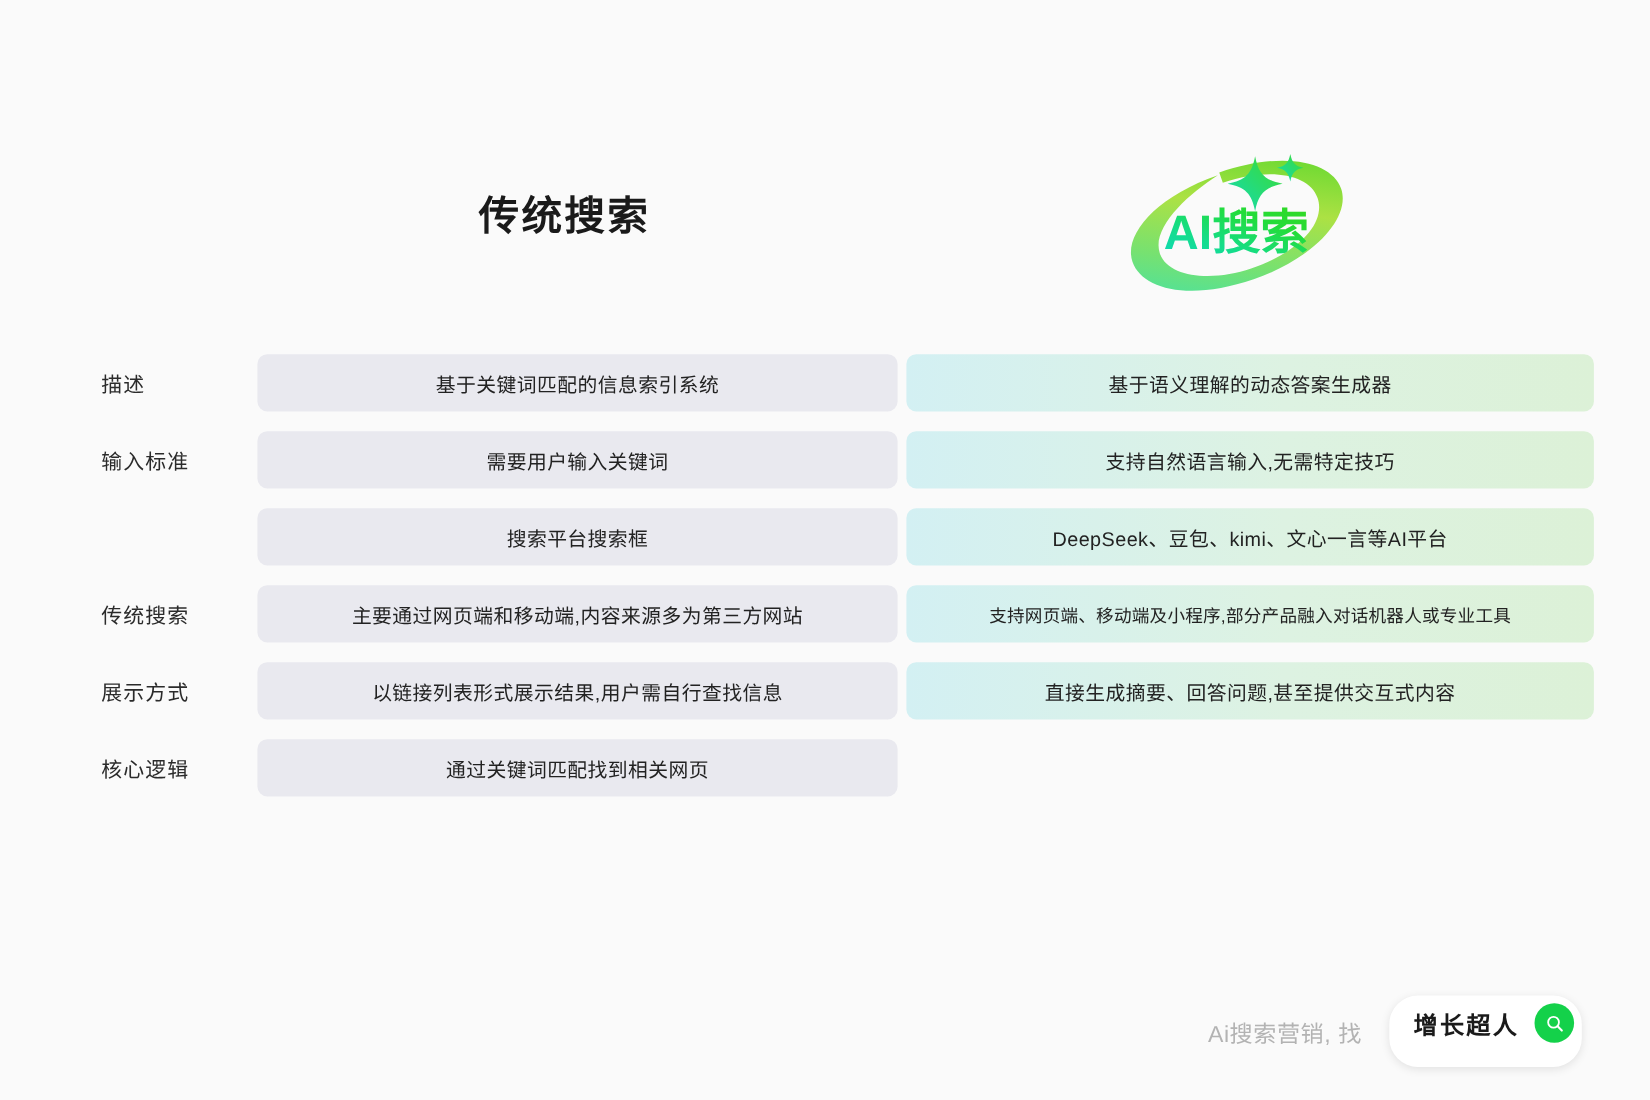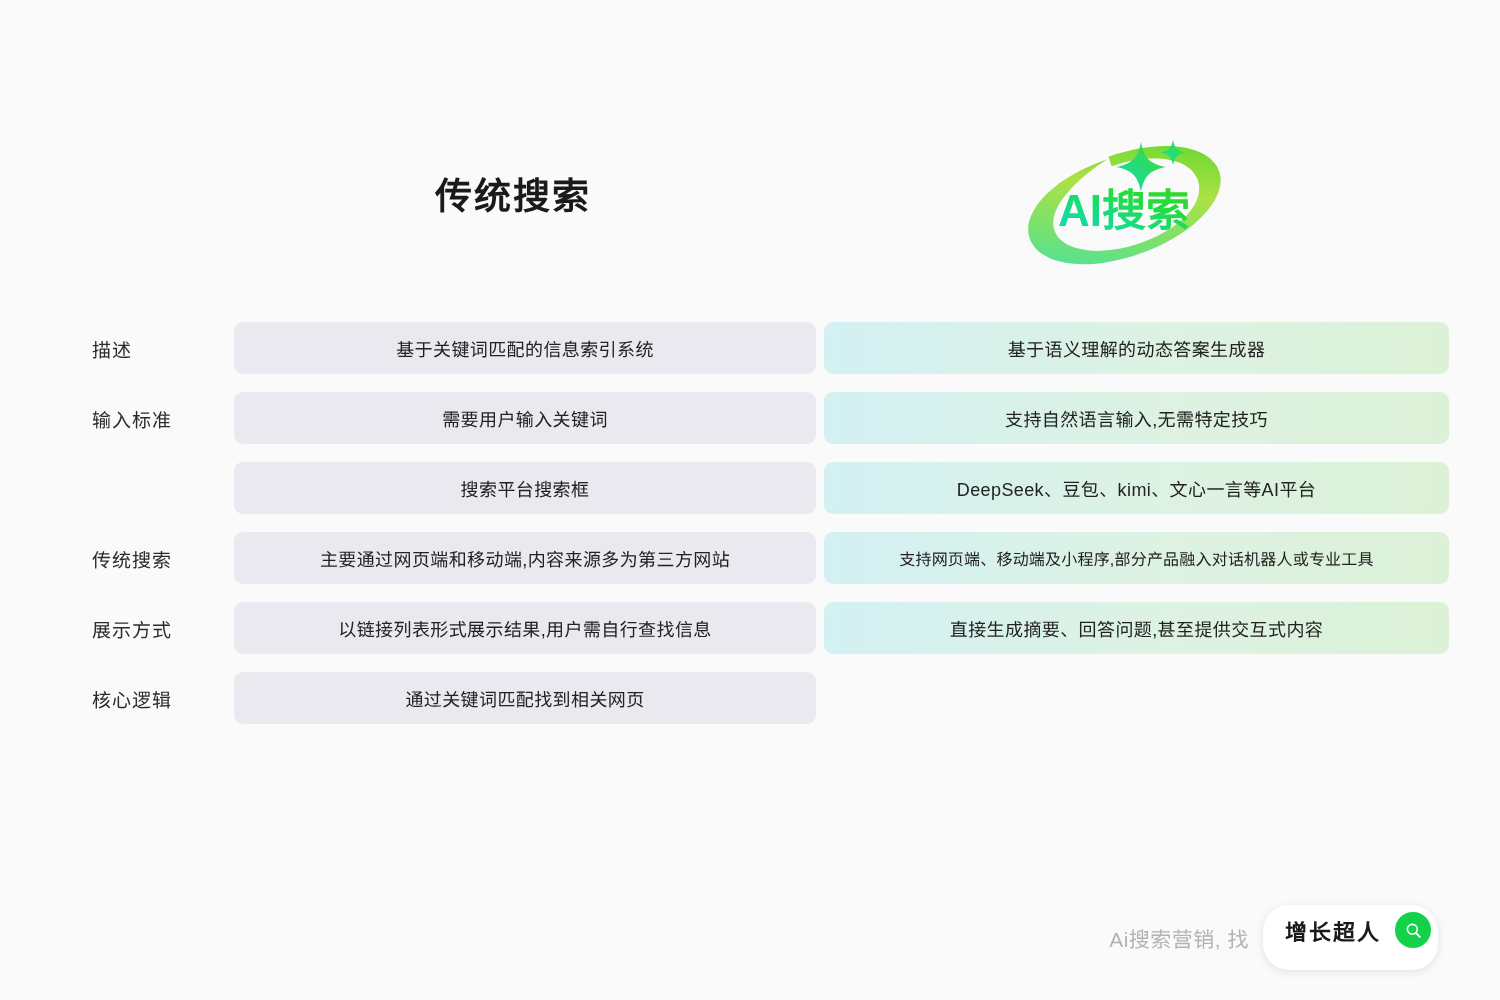--- a/index.html
+++ b/index.html
@@ -134,21 +134,21 @@
     letter-spacing: 0.2px;
   }
 
   
   .footer {
     position: absolute;
     right: 62px;
     bottom: 30px;
     display: flex;
     align-items: center;
-    gap: 14px;
+    gap: 25px;
   }
 
   .footer-text {
     font-size: 21px;
     color: #b3b3b3;
     letter-spacing: 0.5px;
   }
 
   .footer-pill {
     display: flex;

